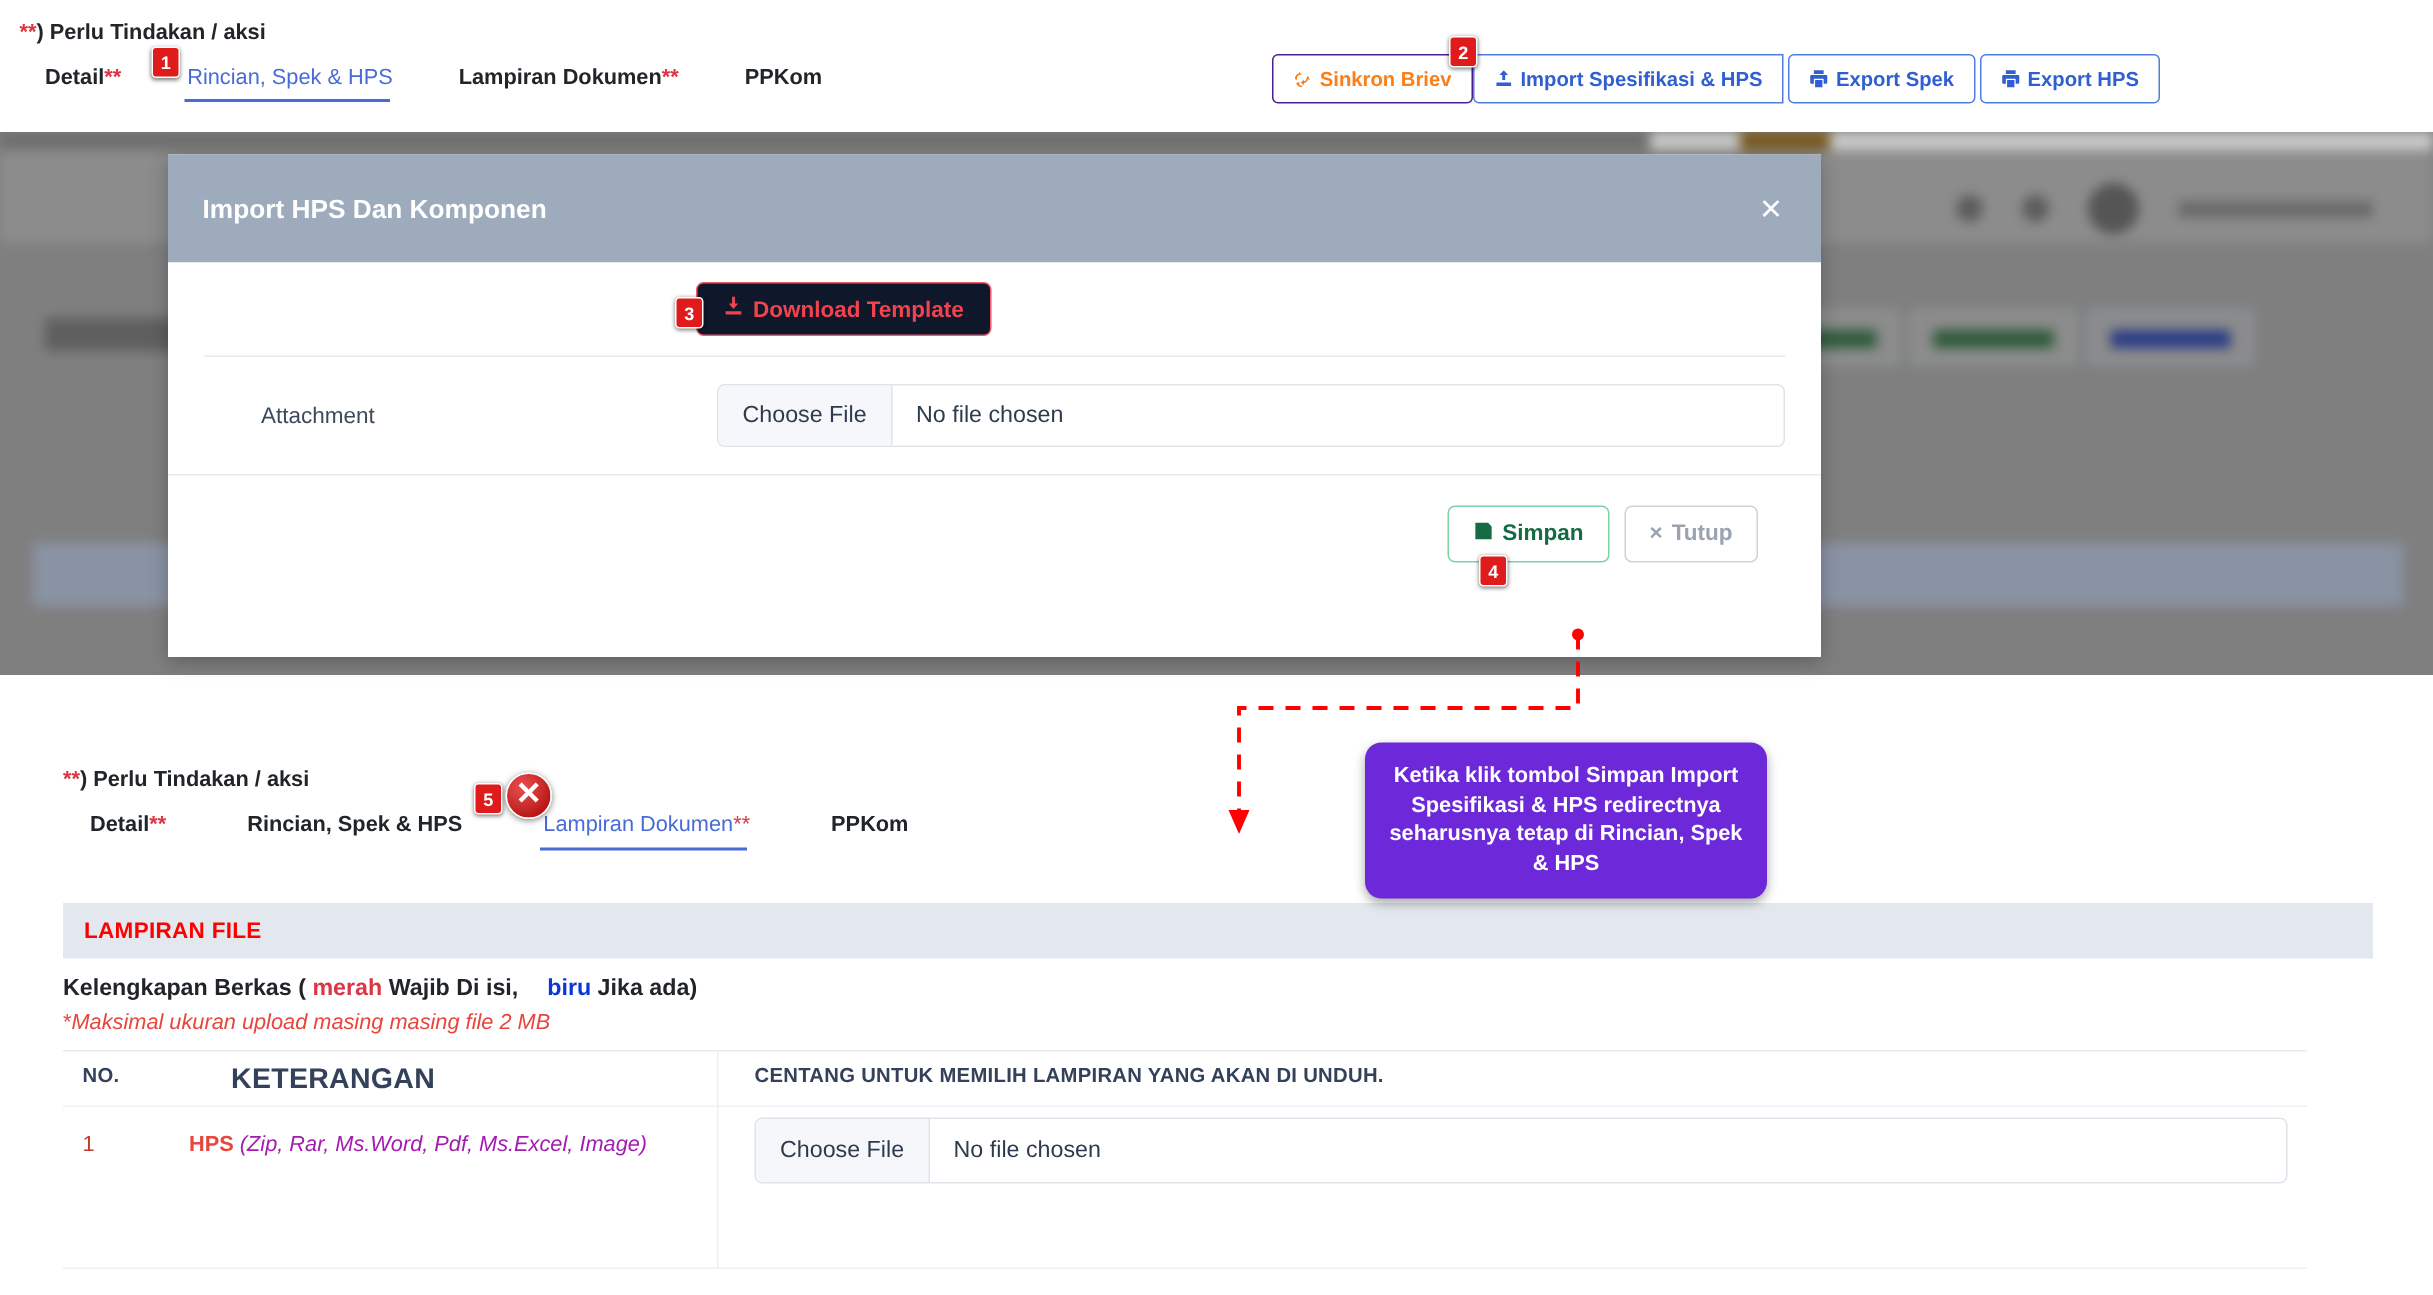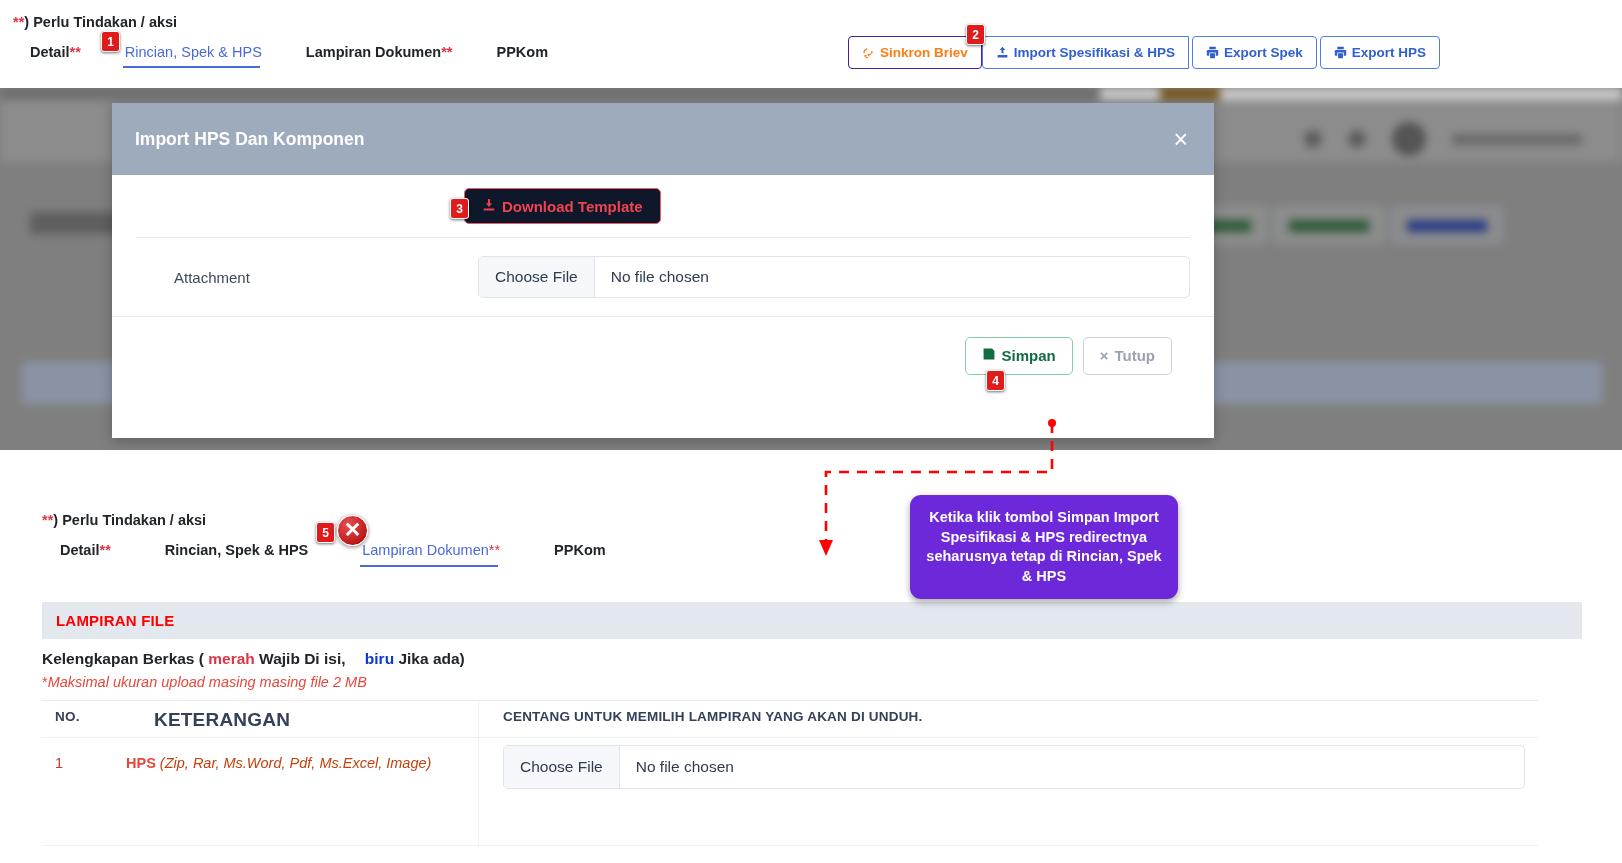--- a/index.html
+++ b/index.html
@@ -153,21 +153,21 @@
   .kelengkapan .blue { color:#0b37d4;padding-left:15px; }
   .maks { position:absolute; left:42px; top:224px; font-size:14.5px; font-style:italic; color:#e8453c;}
   .maks .ast { font-style:normal; }
   .hr1 { position:absolute; left:42px; top:250px; width:1496px; height:1px; background:#e7e9ee;}
   .th-no { position:absolute; left:55px; top:259px; font-size:13.5px; font-weight:700; color:#34415a; letter-spacing:.2px;}
   .th-ket { position:absolute; left:126px; top:259px; font-size:19px; font-weight:700; color:#34415a; letter-spacing:.2px;margin-left:28px;}
   .th-cent { position:absolute; left:503px; top:259px; font-size:13.5px; font-weight:700; color:#34415a; letter-spacing:.2px;}
   .hr2 { position:absolute; left:42px; top:287px; width:1496px; height:1px; background:#eef0f3;}
   .row-no { position:absolute; left:55px; top:305px; font-size:14.5px; color:#c0392b;}
   .row-ket { position:absolute; left:126px; top:305px; font-size:14.5px; color:#e8453c; font-weight:700;}
-  .row-ket .ital { font-style:italic; font-weight:400; color:#c2410c;}
+  .row-ket .ital { font-style:italic; font-weight:400; color:#a21caf;}
   .row-file {
     position:absolute; left:503px; top:295px; width:1022px; height:44px;
     border:1px solid #dfe3ea; border-radius:5px; display:flex; align-items:center; background:#fff; overflow:hidden;
   }
   .row-file .choose { height:100%; padding:0 16px; display:flex; align-items:center; background:#f5f7fa;
                       border-right:1px solid #dfe3ea; font-size:15.5px; color:#2e3b4e;}
   .row-file .nofile { padding-left:16px; font-size:15.5px; color:#2e3b4e;}
   .hr3 { position:absolute; left:42px; top:395px; width:1496px; height:1px; background:#eef0f3;}
   .vdiv { position:absolute; left:478px; top:250px; width:1px; height:145px; background:#eef0f3;}
 </style>

